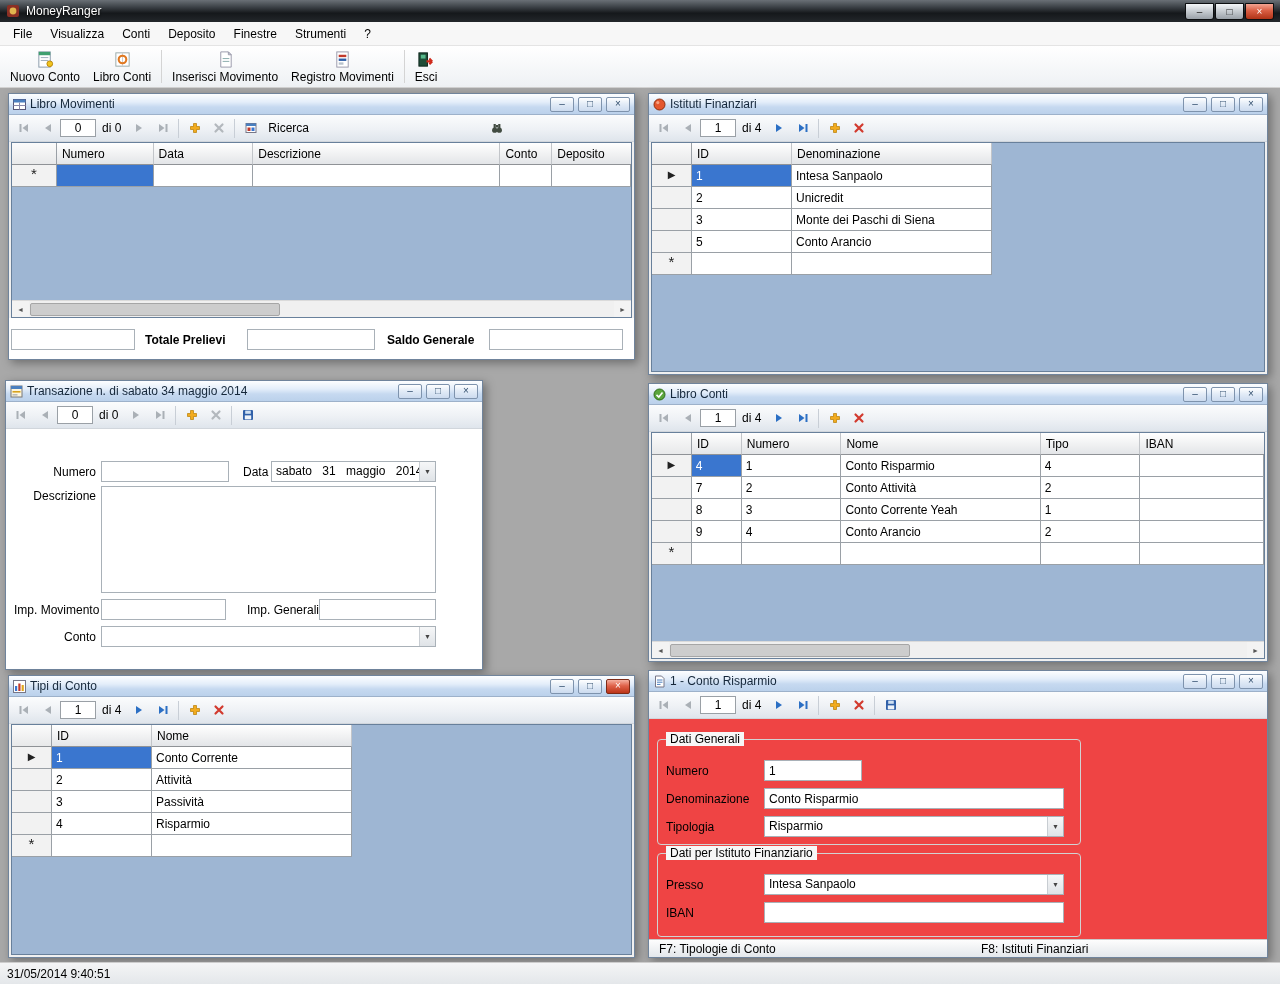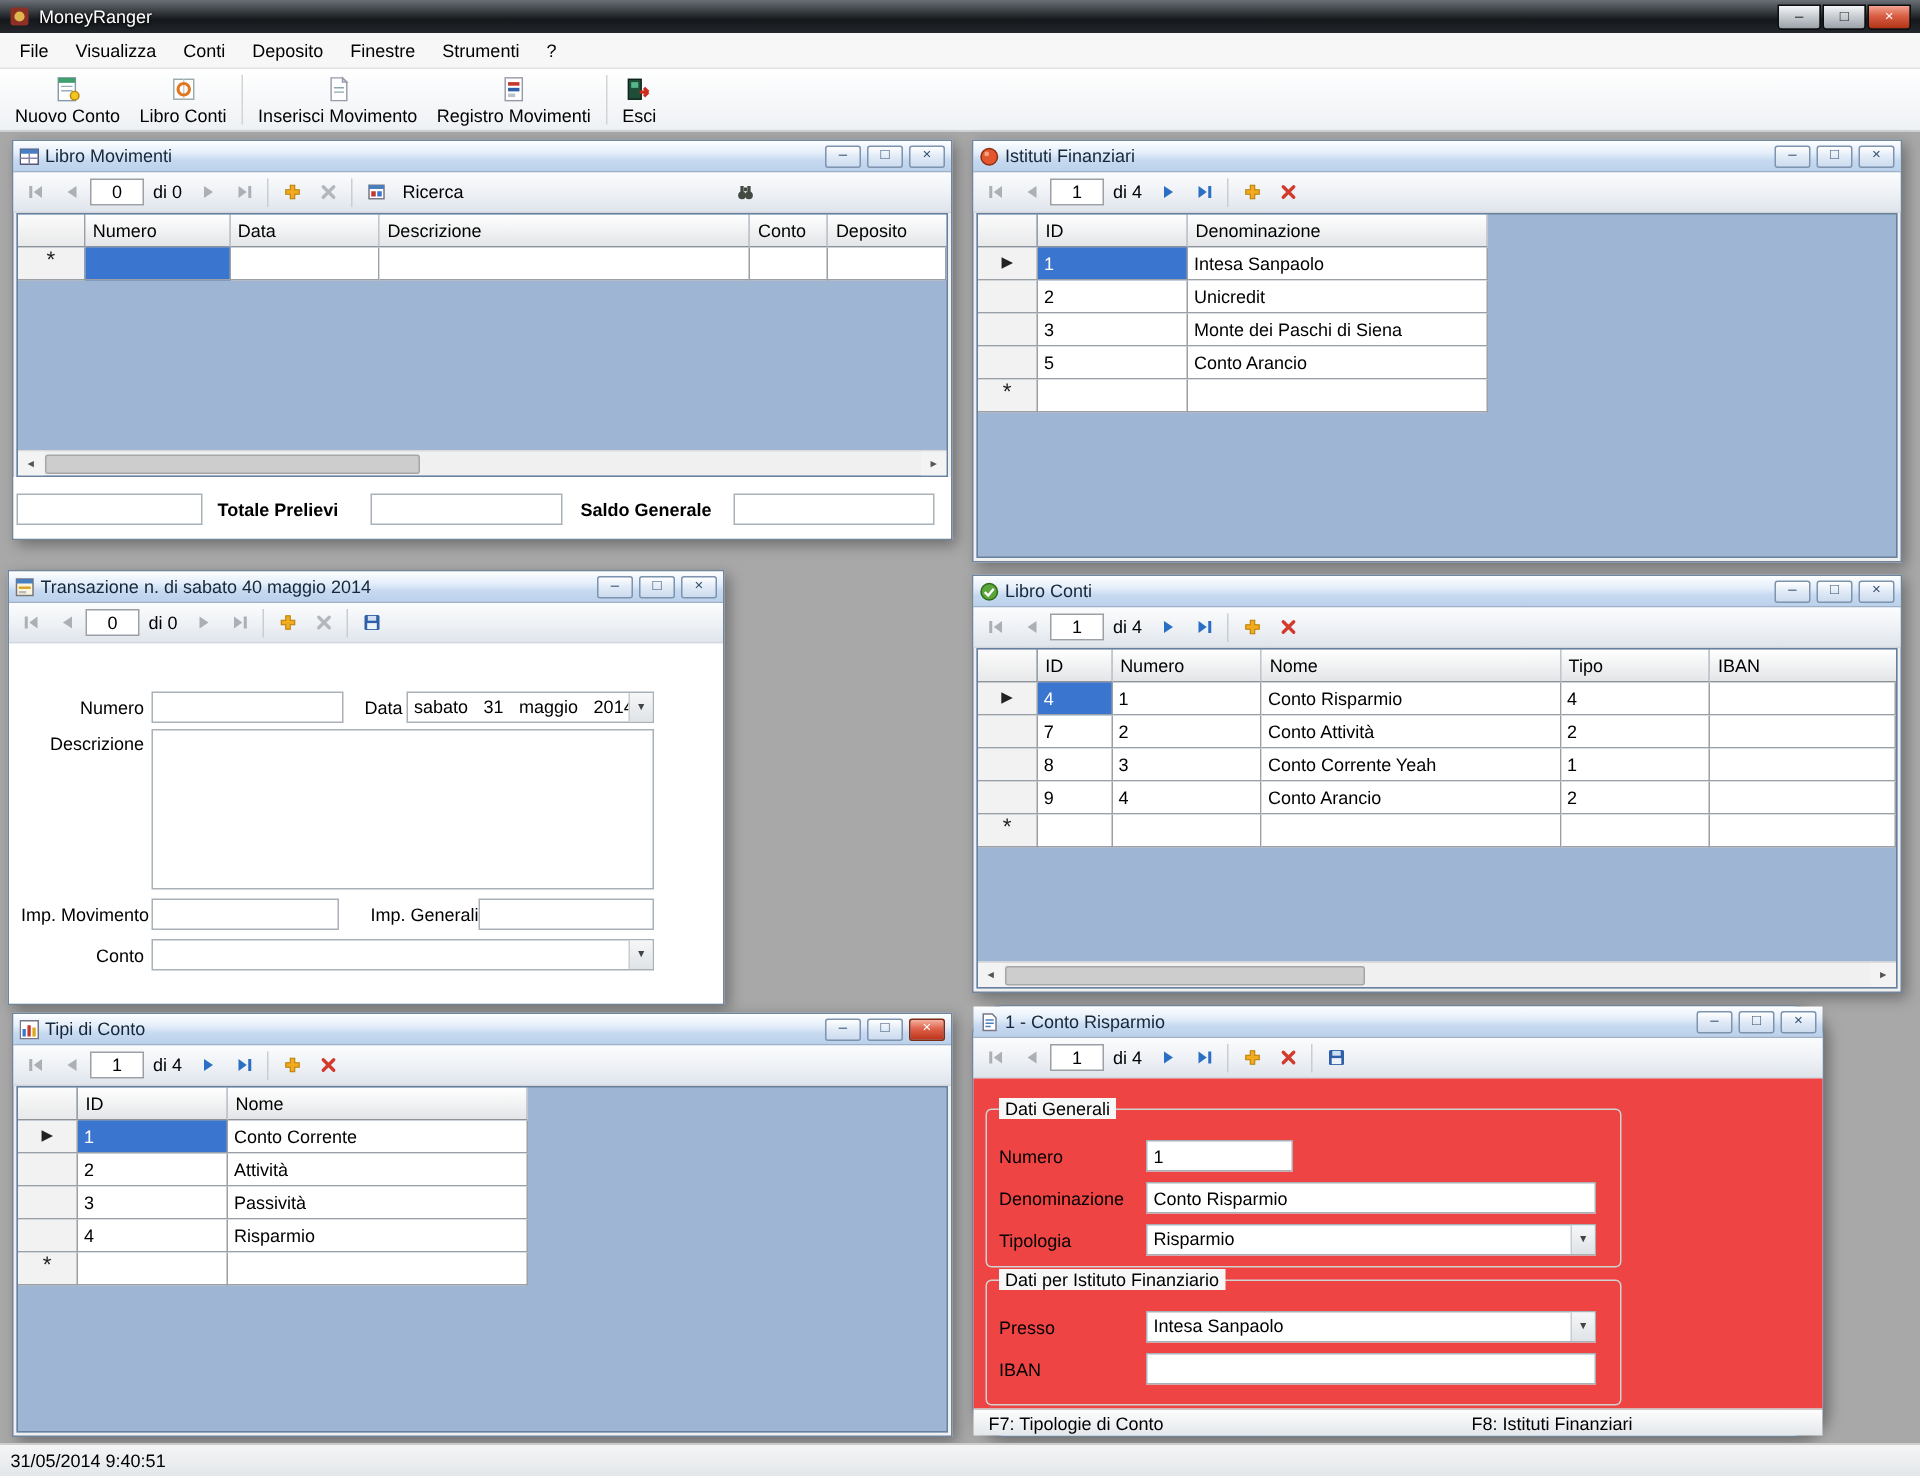--- a/index.html
+++ b/index.html
@@ -353,21 +353,21 @@
 </div>
 
 <div class="win" style="left:5px;top:380px;width:478px;height:290px;">
   <div class="cbar">
     <svg class="wic" viewBox="0 0 13 13">
         <rect x="1" y="1" width="11" height="11" fill="#fdf6df" stroke="#777"></rect>
         <rect x="1" y="1" width="11" height="3" fill="#4a7fbf"></rect>
         <rect x="2.5" y="6" width="8" height="1.6" fill="#d8a21e"></rect>
         <rect x="2.5" y="9" width="5" height="1.6" fill="#bbb"></rect>
       </svg>
-    <span class="wt">Transazione n.  di sabato 40 maggio 2014</span>
+    <span class="wt">Transazione n.  di sabato 34 maggio 2014</span>
     <div class="wb">–</div>
     <div class="wb">□</div>
     <div class="wb">×</div>
   </div>
   <div class="bnav">
     <div class="nb dis">
         <svg viewBox="0 0 12 12">
           <rect x="1.5" y="2" width="2" height="8"></rect>
           <path d="M10 2v8L4.5 6z"></path>
         </svg>
@@ -614,21 +614,21 @@
       <div class="dc" style="width:200px">Risparmio</div>
     </div>
     <div class="r">
       <div class="rhc" style="width:40px"><span class="star">*</span></div>
       <div class="dc" style="width:100px"></div>
       <div class="dc" style="width:200px"></div>
     </div>
   </div>
 </div>
 
-<div class="win" style="left:648px;top:670px;width:568px;height:288px;border-radius:21px;">
+<div class="win" style="left:648px;top:670px;width:620px;height:288px;">
   <div class="cbar">
     <svg class="wic" viewBox="0 0 13 13">
         <path d="M2.5 1h6l2.5 2.5V12h-8.5z" fill="#fff" stroke="#778"></path>
         <line x1="4" y1="5" x2="9.5" y2="5" stroke="#4a7fbf"></line>
         <line x1="4" y1="7.2" x2="9.5" y2="7.2" stroke="#4a7fbf"></line>
         <line x1="4" y1="9.4" x2="7.5" y2="9.4" stroke="#4a7fbf"></line>
       </svg>
     <span class="wt">1 - Conto Risparmio</span>
     <div class="wb">–</div>
     <div class="wb">□</div>

